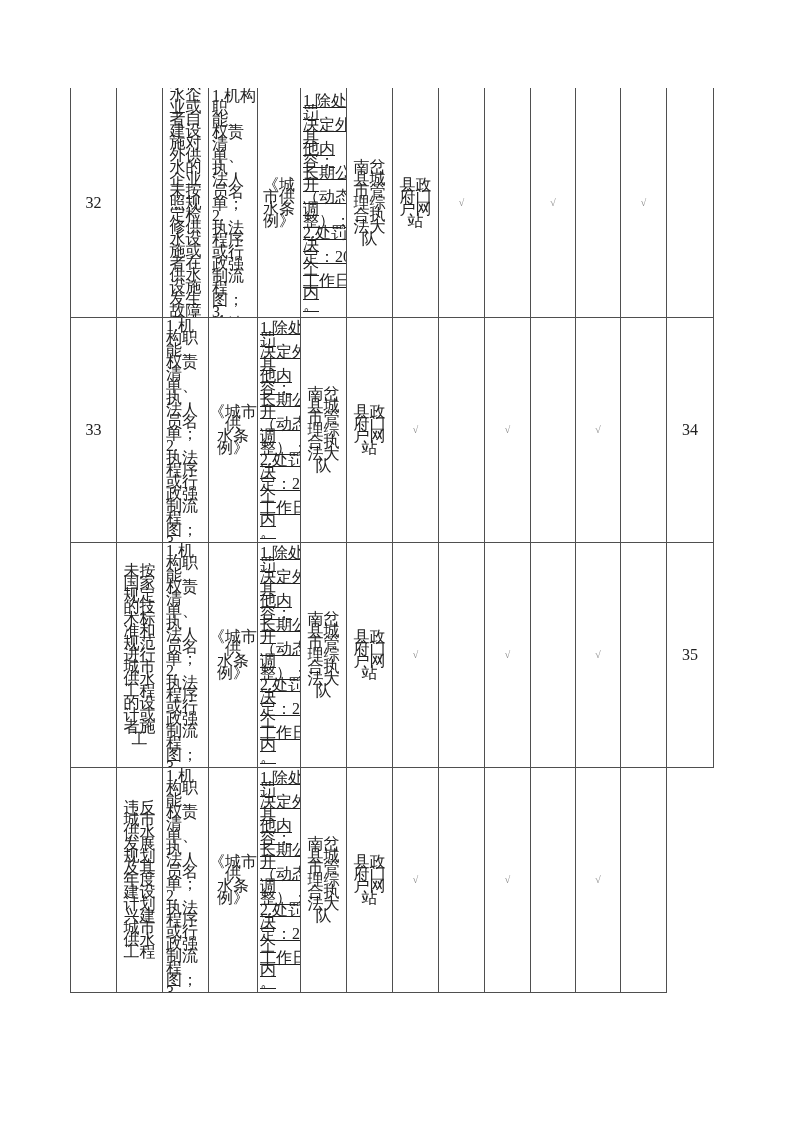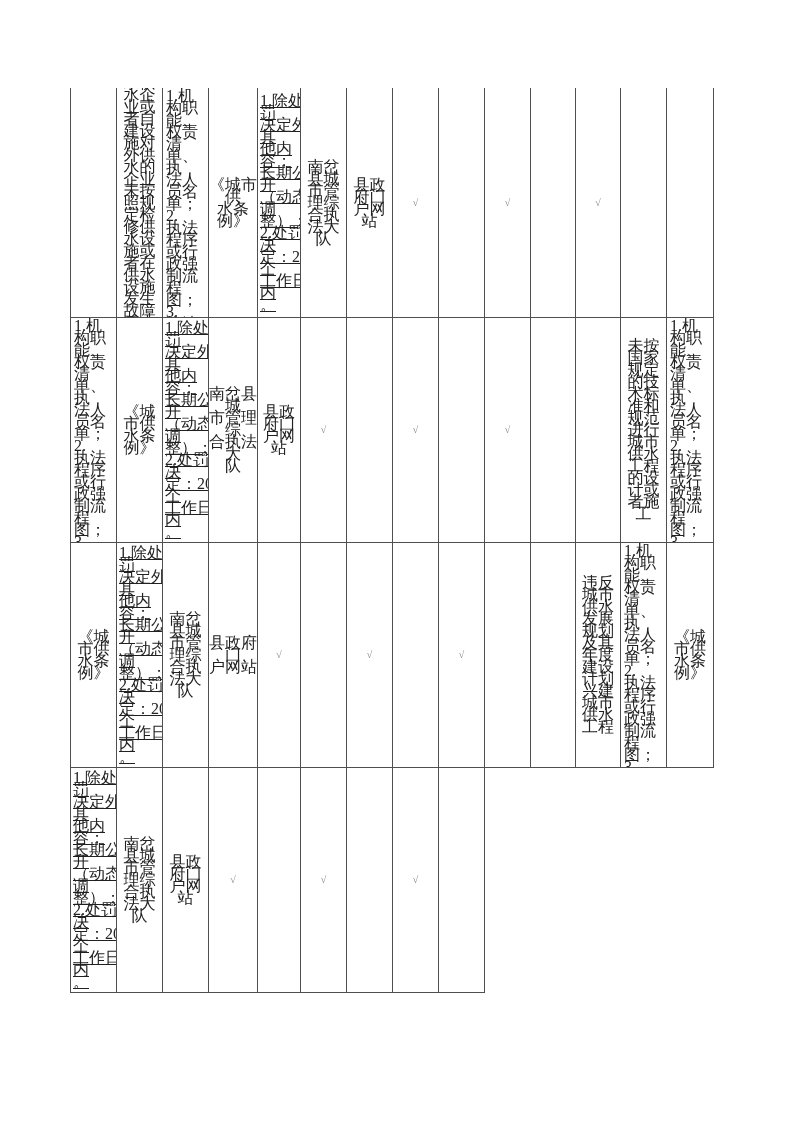--- a/index.html
+++ b/index.html
@@ -42,20 +42,21 @@
     text-decoration:underline;
   }
   .c-chk { font-size:10px; color:#8a8a8a; }
 </style>
 </head>
 <body>
 
 <div class="page">
   <div class="table">
 
+    <div class="cell r1">32</div>
     <div class="cell r1"></div>
     <div class="cell r1">城市自来
 水供水企
 业或者自
 建设施对
 外供水的
 企业未按
 照规定检
 修供水设
 施或者在
@@ -100,20 +101,21 @@
 队</div>
     <div class="cell r1">县政府门
 户网站</div>
     <div class="cell r1 c-chk">√</div>
     <div class="cell r1 c-chk"></div>
     <div class="cell r1 c-chk">√</div>
     <div class="cell r1 c-chk"></div>
     <div class="cell r1 c-chk">√</div>
     <div class="cell r1 c-chk"></div>
 
+    <div class="cell">33</div>
     <div class="cell"></div>
     <div class="cell c-items">1.机构职
 能、权责
 清单、执
 法人员名
 单；  2.
 执法程序
 或行政强
 制流程
 图；  3.
@@ -145,20 +147,21 @@
 队</div>
     <div class="cell">县政府门
 户网站</div>
     <div class="cell c-chk">√</div>
     <div class="cell c-chk"></div>
     <div class="cell c-chk">√</div>
     <div class="cell c-chk"></div>
     <div class="cell c-chk">√</div>
     <div class="cell c-chk"></div>
 
+    <div class="cell">34</div>
     <div class="cell"></div>
     <div class="cell">未按国家
 规定的技
 术标准和
 规范进行
 城市供水
 工程的设
 计或者施
 工</div>
     <div class="cell c-items">1.机构职
@@ -198,20 +201,21 @@
 队</div>
     <div class="cell">县政府门
 户网站</div>
     <div class="cell c-chk">√</div>
     <div class="cell c-chk"></div>
     <div class="cell c-chk">√</div>
     <div class="cell c-chk"></div>
     <div class="cell c-chk">√</div>
     <div class="cell c-chk"></div>
 
+    <div class="cell">35</div>
     <div class="cell"></div>
     <div class="cell">违反城市
 供水发展
 规划及其
 年度建设
 计划兴建
 城市供水
 工程</div>
     <div class="cell c-items">1.机构职
 能、权责

